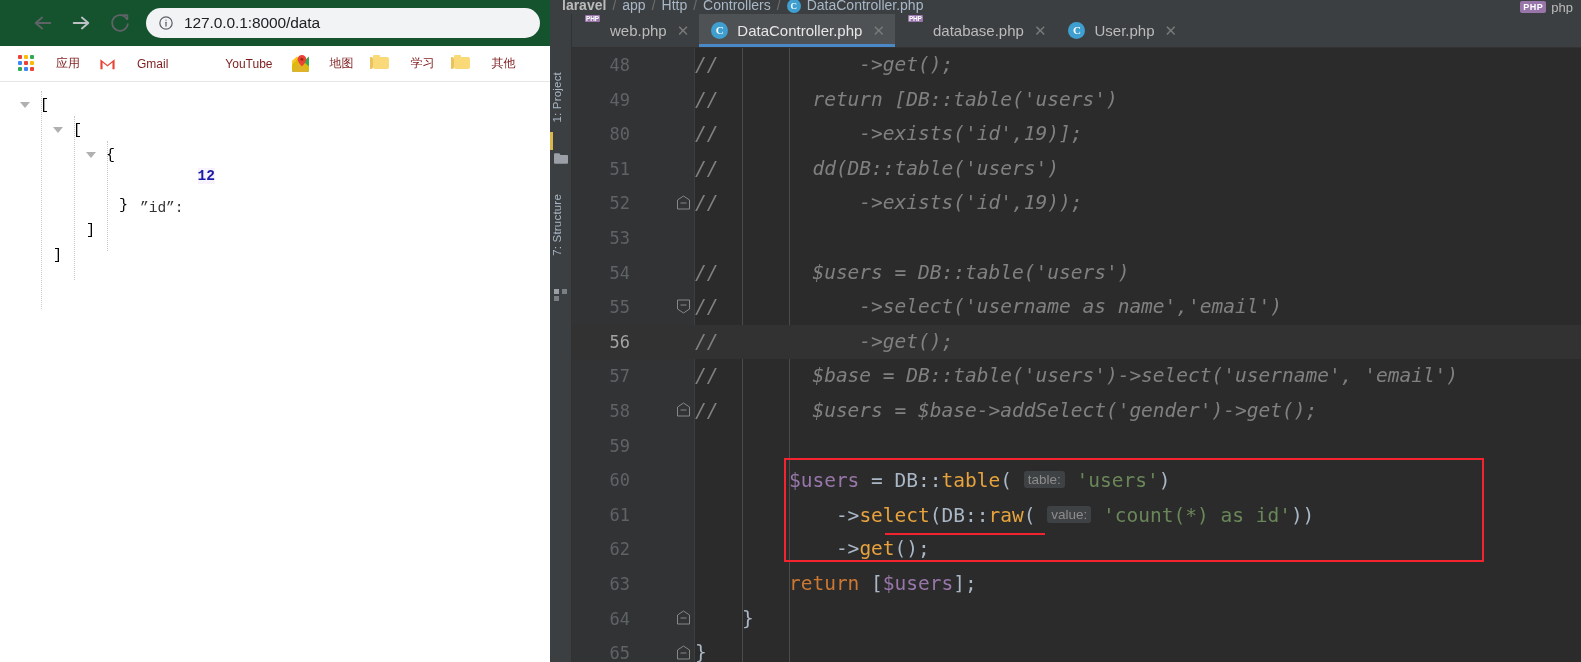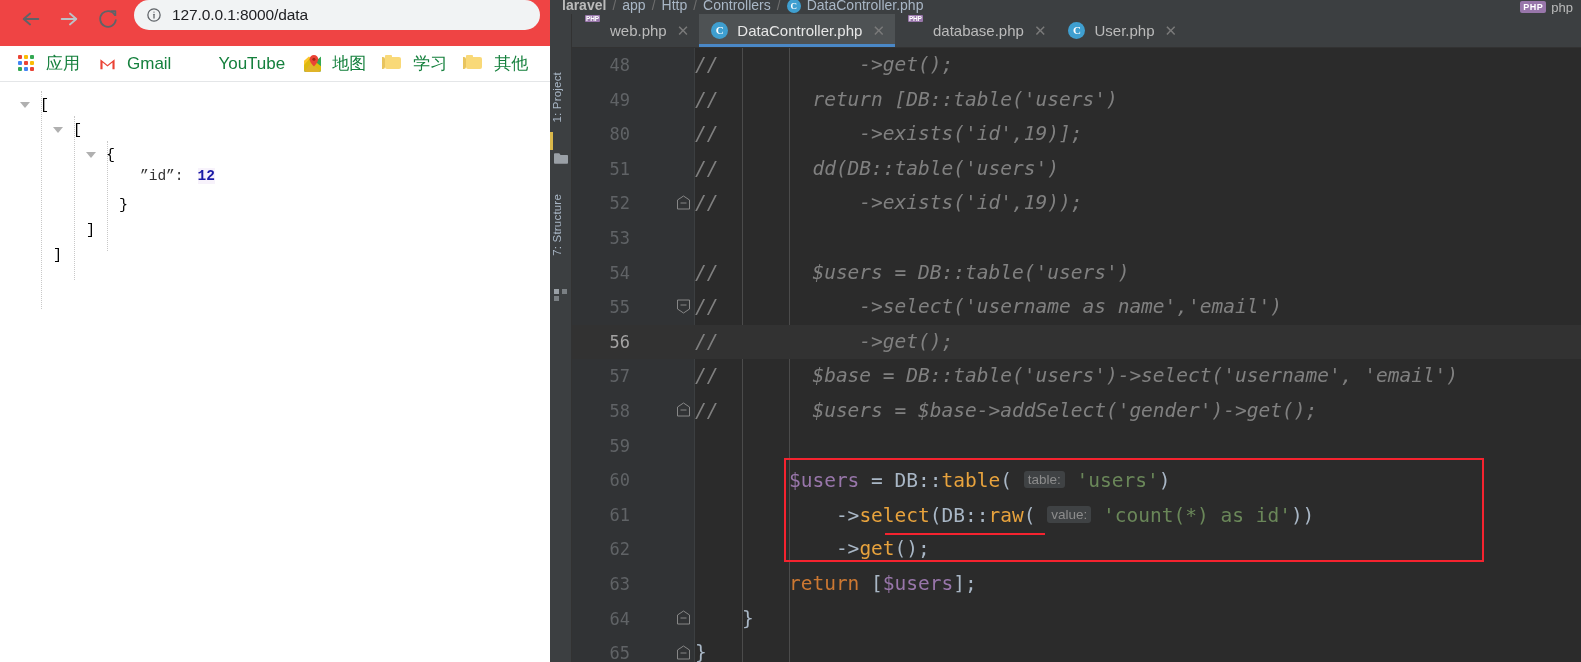--- a/index.html
+++ b/index.html
@@ -15,24 +15,24 @@
   
   .browser {
     position: absolute; left: 0; top: 0;
     width: 550px; height: 662px;
     background: #ffffff;
     overflow: hidden;
   }
   .browser-toolbar {
     position: relative;
     height: 46px;
-    background: #ef4444;
+    background: #14532d;
     display: flex;
-    align-items: flex-start;
-    padding-left: 12px;
+    align-items: center;
+    padding-left: 24px;
   }
   .nav-btn {
     width: 38px; height: 38px;
     display: flex; align-items: center; justify-content: center;
     border-radius: 50%;
     color: #5f6368;
     flex: 0 0 auto;
   }
   .nav-btn svg { display: block; }
   .nav-btn.disabled { color: #bdc1c6; }
@@ -71,23 +71,23 @@
   }
   .bm {
     display: flex; align-items: center;
     height: 26px;
     padding: 0 9px 0 4px;
     border-radius: 4px;
     white-space: nowrap;
     margin-right: 6px;
   }
   .bm-label {
-    font-size: 17px;
-    color: #15803d;
-    margin-left: 11px;
+    font-size: 12px;
+    color: #7f1d1d;
+    margin-left: 21px;
     font-family: "Liberation Sans", sans-serif;
   }
   .bm-ico { width: 17px; height: 17px; flex: 0 0 auto; position: relative; }
 
   
   .apps-grid { display: grid; grid-template-columns: repeat(3,4px); grid-template-rows: repeat(3,4px); gap: 2px; width: 16px; height: 16px; }
   .apps-grid i { display: block; width: 4px; height: 4px; border-radius: 1px; }
 
   
   .gmail-m { width: 17px; height: 13px; margin-top: 2px; }
@@ -117,21 +117,21 @@
   .jtri {
     width: 0; height: 0;
     border-left: 5px solid transparent;
     border-right: 5px solid transparent;
     border-top: 6px solid #b0b0b0;
     margin-top: 9px;
     flex: 0 0 auto;
   }
   .jspace { flex: 0 0 auto; }
   .jbr { color: #000; font-size: 15px; line-height: 25px; }
-  .jkey { color: #333333; }
+  .jkey { color: #333333; margin-top: 32px; }
   .jnum { color: #1a1aa6; font-weight: bold; background: #f7f2fb; }
   .guide {
     position: absolute;
     width: 0; border-left: 1px dotted #c8c8c8;
   }
 
   
   .ide {
     position: absolute;
     left: 550px; top: 0;

